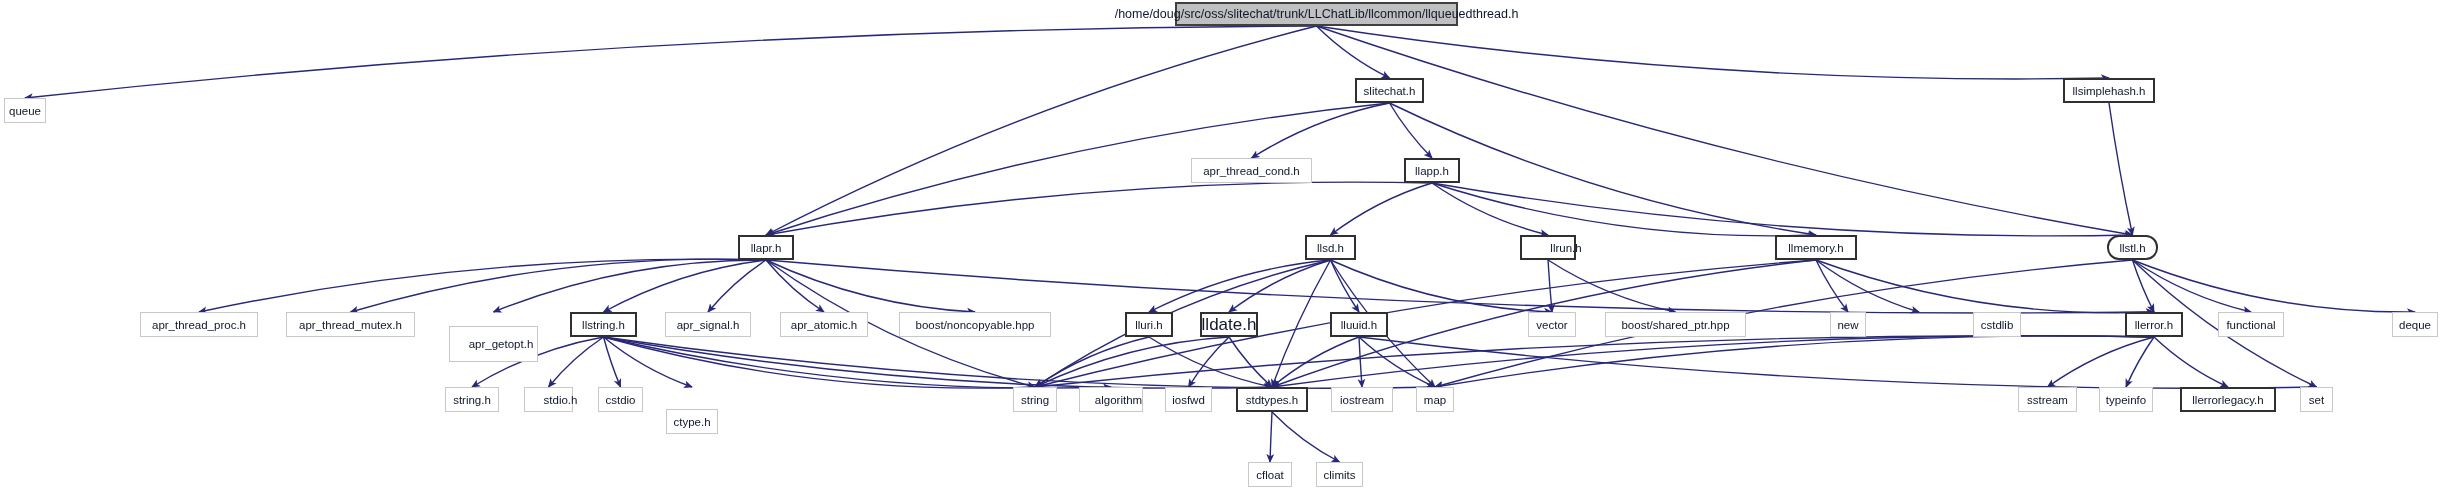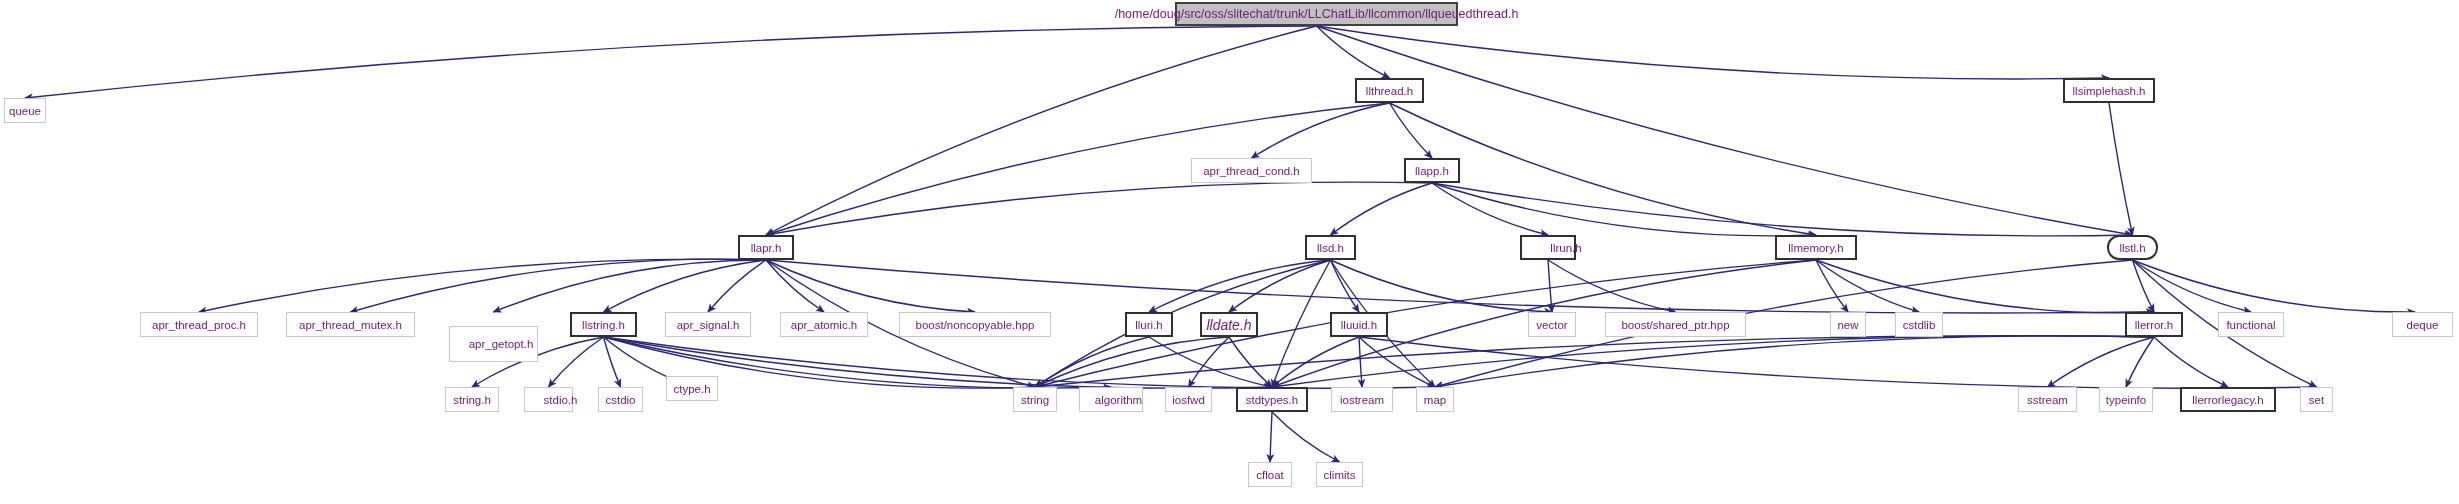--- a/index.html
+++ b/index.html
@@ -1,21 +1,21 @@
 <!DOCTYPE html>
 <html><head>
 <meta charset="utf-8">
 <style>
   html,body{margin:0;padding:0;background:#ffffff;}
   #stage{position:relative;width:2459px;height:504px;background:#ffffff;
          font-family:"Liberation Sans", sans-serif;overflow:hidden;}
   svg.edges{position:absolute;left:0;top:0;width:2459px;height:504px;}
   .node{position:absolute;box-sizing:border-box;display:flex;align-items:center;
         justify-content:center;background:#ffffff;white-space:nowrap;
-        font-family:"Liberation Sans", sans-serif;color:#701a75;}
+        font-family:"Liberation Sans", sans-serif;color:#0f172a;}
   .node.plain{border:1px solid #c8c8c8;}
   .node.bold{border:2px solid #303030;}
   .node.title{border:2px solid #404040;background:#c0c0c0;}
 </style>
 </head>
 <body>
 
 <div id="stage">
   <svg class="edges" viewBox="0 0 2459 504" xmlns="http://www.w3.org/2000/svg">
     <defs>
@@ -95,21 +95,21 @@
       </g>
   </svg>
   <div id="node-layer">
       <div class="node title" style="left: 1175px; top: 2px; width: 283px; height: 24px; font-size: 12.5px;">
         <span>/home/doug/src/oss/slitechat/trunk/LLChatLib/llcommon/llqueuedthread.h</span>
       </div>
       <div class="node plain" style="left: 4px; top: 98px; width: 42px; height: 25px; font-size: 11.5px;">
         <span>queue</span>
       </div>
       <div class="node bold" style="left: 1355px; top: 78px; width: 69px; height: 25px; font-size: 11.5px;">
-        <span>llthread.h</span>
+        <span>slitechat.h</span>
       </div>
       <div class="node bold" style="left: 2063px; top: 78px; width: 92px; height: 25px; font-size: 11.5px;">
         <span>llsimplehash.h</span>
       </div>
       <div class="node plain" style="left: 1191px; top: 158px; width: 121px; height: 25px; font-size: 11.5px;">
         <span>apr_thread_cond.h</span>
       </div>
       <div class="node bold" style="left: 1404px; top: 158px; width: 56px; height: 25px; font-size: 11.5px;">
         <span>llapp.h</span>
       </div>
@@ -145,57 +145,57 @@
       </div>
       <div class="node plain" style="left: 780px; top: 312px; width: 88px; height: 25px; font-size: 11.5px;">
         <span>apr_atomic.h</span>
       </div>
       <div class="node plain" style="left: 899px; top: 312px; width: 152px; height: 25px; font-size: 11.5px;">
         <span>boost/noncopyable.hpp</span>
       </div>
       <div class="node bold" style="left: 1125px; top: 312px; width: 48px; height: 25px; font-size: 11.5px;">
         <span>lluri.h</span>
       </div>
-      <div class="node bold" style="left: 1200px; top: 312px; width: 58px; height: 25px; font-size: 14px; font-style: italic;">
+      <div class="node bold" style="left: 1200px; top: 312px; width: 58px; height: 25px; font-size: 17px;">
         <span>lldate.h</span>
       </div>
       <div class="node bold" style="left: 1330px; top: 312px; width: 58px; height: 25px; font-size: 11.5px;">
         <span>lluuid.h</span>
       </div>
       <div class="node plain" style="left: 1528px; top: 312px; width: 48px; height: 25px; font-size: 11.5px;">
         <span>vector</span>
       </div>
       <div class="node plain" style="left: 1605px; top: 312px; width: 141px; height: 25px; font-size: 11.5px;">
         <span>boost/shared_ptr.hpp</span>
       </div>
       <div class="node plain" style="left: 1830px; top: 312px; width: 36px; height: 25px; font-size: 11.5px;">
         <span>new</span>
       </div>
-      <div class="node plain" style="left: 1895px; top: 312px; width: 48px; height: 25px; font-size: 11.5px;">
+      <div class="node plain" style="left: 1973px; top: 312px; width: 48px; height: 25px; font-size: 11.5px;">
         <span>cstdlib</span>
       </div>
       <div class="node bold" style="left: 2125px; top: 312px; width: 58px; height: 25px; font-size: 11.5px;">
         <span>llerror.h</span>
       </div>
       <div class="node plain" style="left: 2218px; top: 312px; width: 66px; height: 25px; font-size: 11.5px;">
         <span>functional</span>
       </div>
-      <div class="node plain" style="left: 2392px; top: 312px; width: 61px; height: 25px; font-size: 11.5px;">
+      <div class="node plain" style="left: 2392px; top: 312px; width: 46px; height: 25px; font-size: 11.5px;">
         <span>deque</span>
       </div>
       <div class="node plain" style="left: 445px; top: 387px; width: 54px; height: 25px; font-size: 11.5px;">
         <span>string.h</span>
       </div>
       <div class="node plain" style="left: 524px; top: 387px; width: 49px; height: 25px; font-size: 11.5px; padding-left: 24px;">
         <span>stdio.h</span>
       </div>
       <div class="node plain" style="left: 598px; top: 387px; width: 45px; height: 25px; font-size: 11.5px;">
         <span>cstdio</span>
       </div>
-      <div class="node plain" style="left: 666px; top: 376px; width: 52px; height: 25px; font-size: 11.5px;">
+      <div class="node plain" style="left: 666px; top: 409px; width: 52px; height: 25px; font-size: 11.5px;">
         <span>ctype.h</span>
       </div>
       <div class="node plain" style="left: 1013px; top: 387px; width: 44px; height: 25px; font-size: 11.5px;">
         <span>string</span>
       </div>
       <div class="node plain" style="left: 1079px; top: 387px; width: 64px; height: 25px; font-size: 11.5px; padding-left: 15px;">
         <span>algorithm</span>
       </div>
       <div class="node plain" style="left: 1165px; top: 387px; width: 47px; height: 25px; font-size: 11.5px;">
         <span>iosfwd</span>

